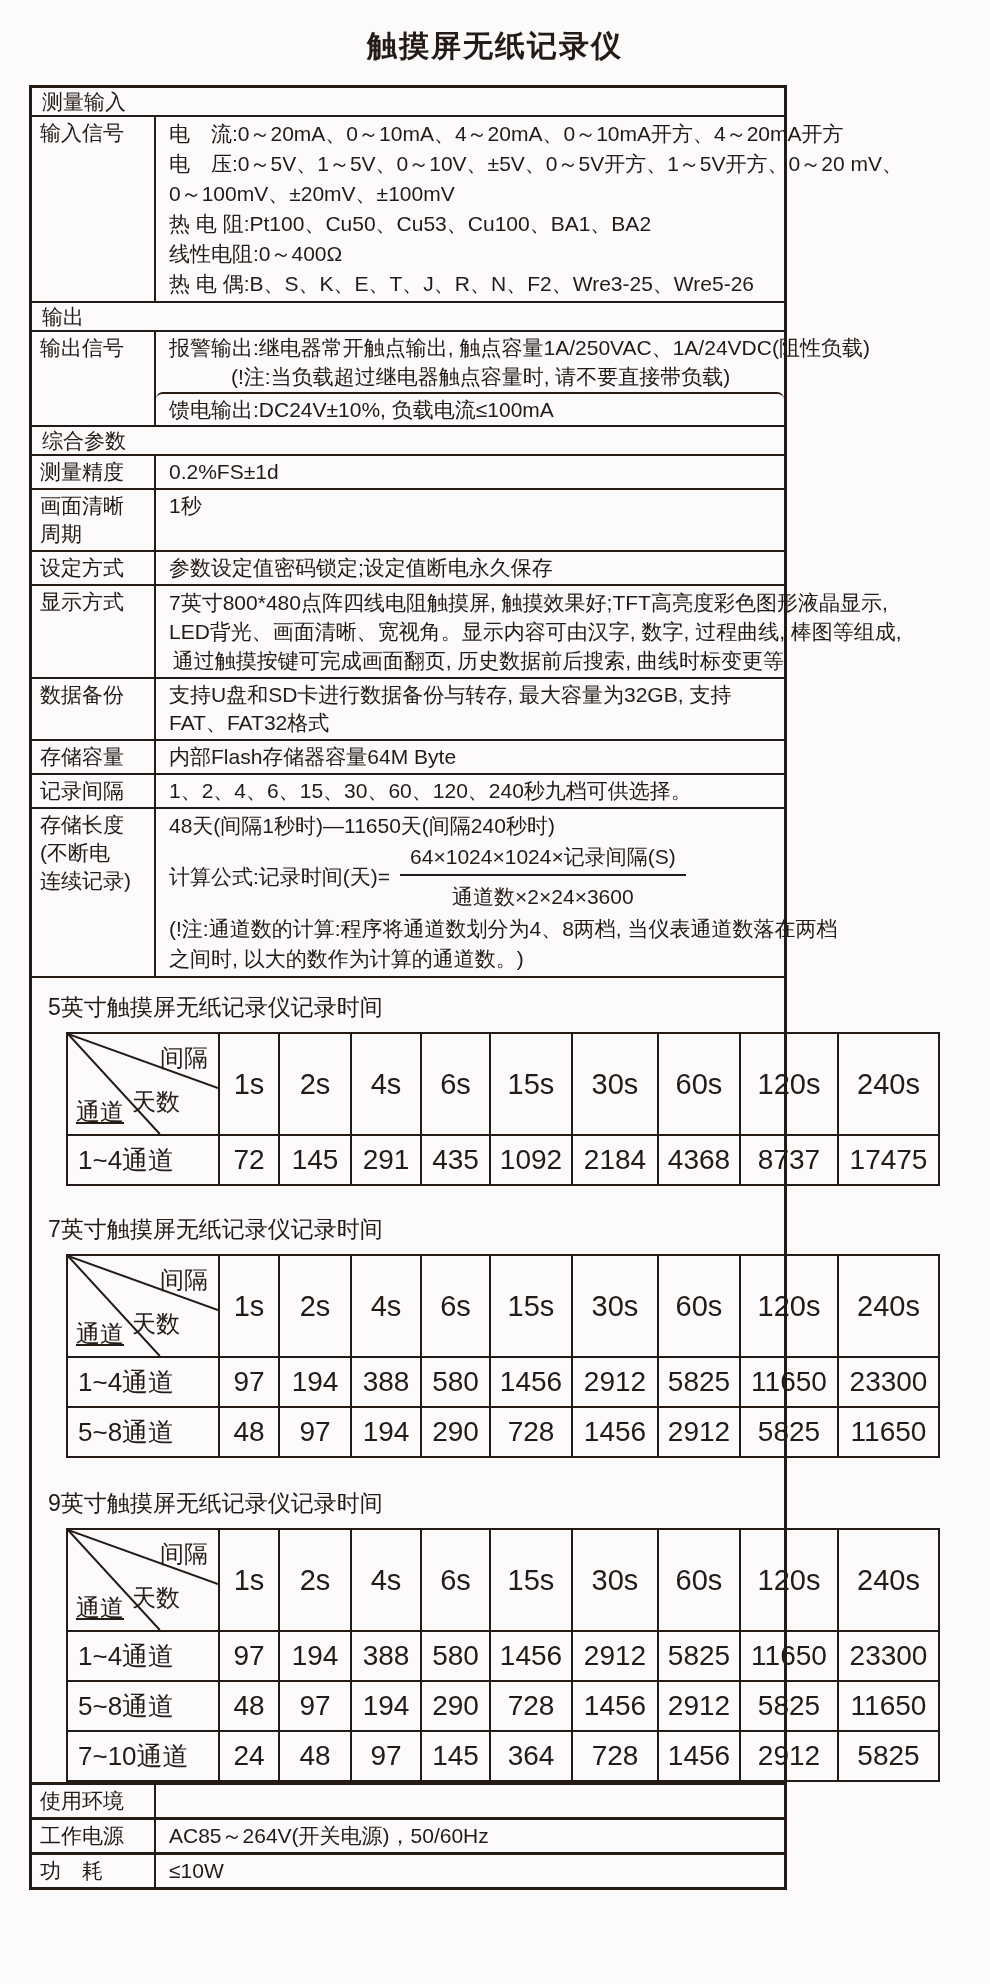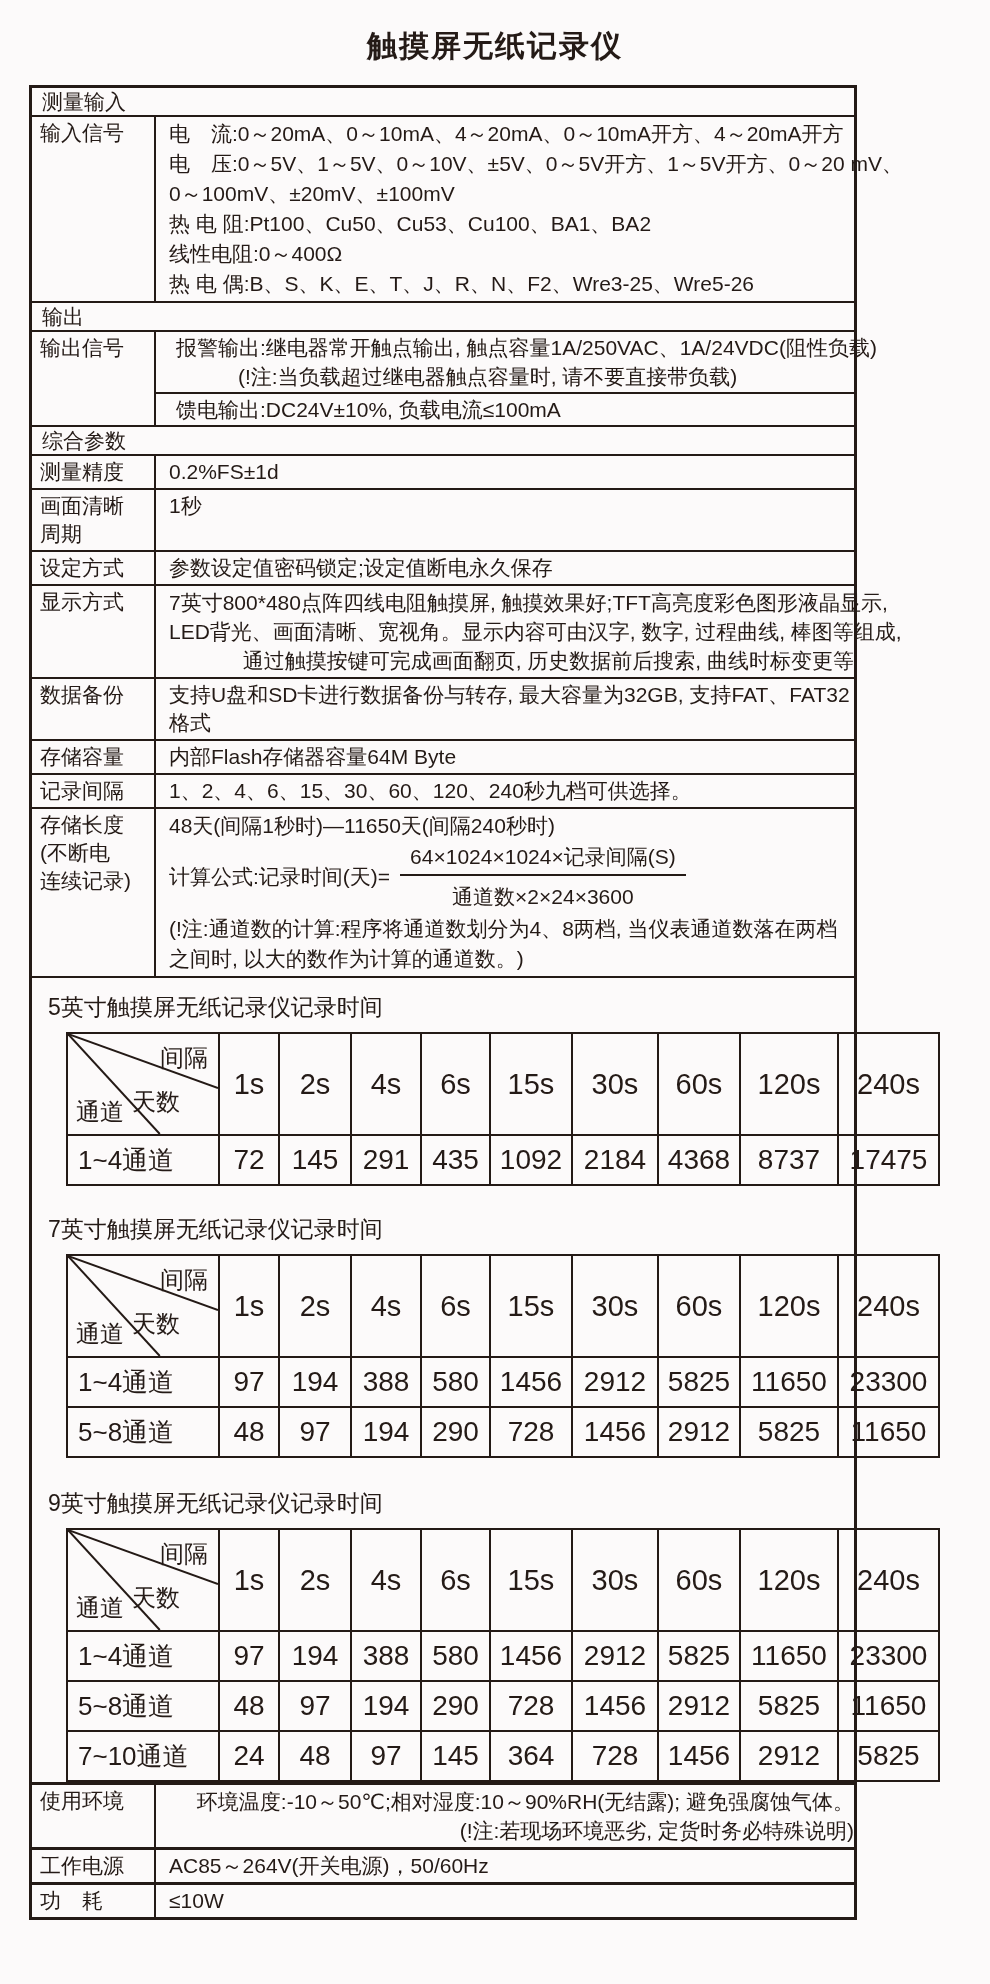--- a/index.html
+++ b/index.html
@@ -6,36 +6,36 @@
   .page {
     position:relative; width:990px; height:1984px; background:#fcfafa;
     font-family:"Liberation Sans","DejaVu Sans",sans-serif; color:#241a16;
     overflow:hidden;
   }
   .doc-title {
     position:absolute; top:26px; left:0; width:100%;
     text-align:center; font-size:30px; font-weight:bold; letter-spacing:2px;
   }
   .spec {
-    position:absolute; left:29px; top:85px; width:828px;
+    position:absolute; left:29px; top:85px; width:758px;
     border:3px solid #241a16; box-sizing:border-box; background:#fcfafa;
   }
   .row { display:flex; border-top:2px solid #241a16; font-size:21px; }
   .row.first { border-top:none; }
   .row.thick { border-top:3px solid #241a16; }
   .head-row { display:block; line-height:27px; padding:0 10px; font-size:21px; }
   .label-cell {
     flex:0 0 110px; width:110px; border-right:2px solid #241a16;
     padding:2px 4px 2px 8px; box-sizing:content-box; line-height:28px;
   }
   .content-cell { flex:1; padding:2px 0 2px 13px; line-height:28px; min-width:0; }
   .content-cell .ln { white-space:nowrap; line-height:30px; }
   .content-cell.tight .ln { line-height:29px;text-align:right; }
   .nopad { padding:0; }
-  .sub { padding:0 0 0 20px; }
+  .sub { padding:0 0 0 13px;border-radius:7px; }
   .sub .ln { line-height:29px; white-space:nowrap; }
   .sub.pad { padding-top:1px; padding-bottom:1px; }
   .bt { border-top:2px solid #241a16; }
   .indent1 { padding-left:62px; }
   .indent2 { padding-left:80px; }
   .formula { display:flex; align-items:center; line-height:normal; margin:2px 0 3px; }
   .frac { display:inline-block; text-align:center; margin-left:10px; }
   .frac .num { display:block; border-bottom:2px solid #241a16; padding:0 10px 3px; }
   .frac .den { display:block; padding-top:7px; }
   .tables-cell { flex:1; padding:12px 0 0 0; }
@@ -47,21 +47,21 @@
     border:2px solid #241a16; text-align:center; font-weight:normal;
     padding:0; overflow:hidden;
   }
   table.rec th { height:100px; font-size:29px; }
   table.rec td { height:48px; font-size:28px; }
   table.rec td.rowlabel { text-align:left; padding-left:10px; font-size:26px; }
   th.corner { position:relative; }
   th.corner svg { position:absolute; left:0; top:0; width:100%; height:100%; }
   th.corner .c-top { position:absolute; top:8px; right:10px; font-size:24px; }
   th.corner .c-mid { position:absolute; top:52px; left:64px; font-size:24px; }
-  th.corner .c-bot { position:absolute; bottom:6px; left:8px; font-size:24px; }
+  th.corner .c-bot { position:absolute; bottom:6px; left:8px; font-size:24px;text-decoration:underline; }
 </style>
 </head>
 <body>
 
 <div class="page">
 
   <div class="doc-title">触摸屏无纸记录仪</div>
 
   <div class="spec">
 
@@ -347,24 +347,20 @@
                 <td>2912</td>
                 <td>5825</td>
               </tr>
             </tbody>
           </table>
       </div>
     </div>
 
     <div class="row thick">
       <div class="label-cell">使用环境</div>
-      <div class="content-cell tight">
-        <div class="ln">环境温度:-10～50℃;相对湿度:10～90%RH(无结露); 避免强腐蚀气体。</div>
-        <div class="ln">(!注:若现场环境恶劣, 定货时务必特殊说明)</div>
-      </div>
     </div>
 
     <div class="row thick">
       <div class="label-cell">工作电源</div>
       <div class="content-cell">AC85～264V(开关电源)，50/60Hz</div>
     </div>
 
     <div class="row thick">
       <div class="label-cell">功　耗</div>
       <div class="content-cell">≤10W</div>

